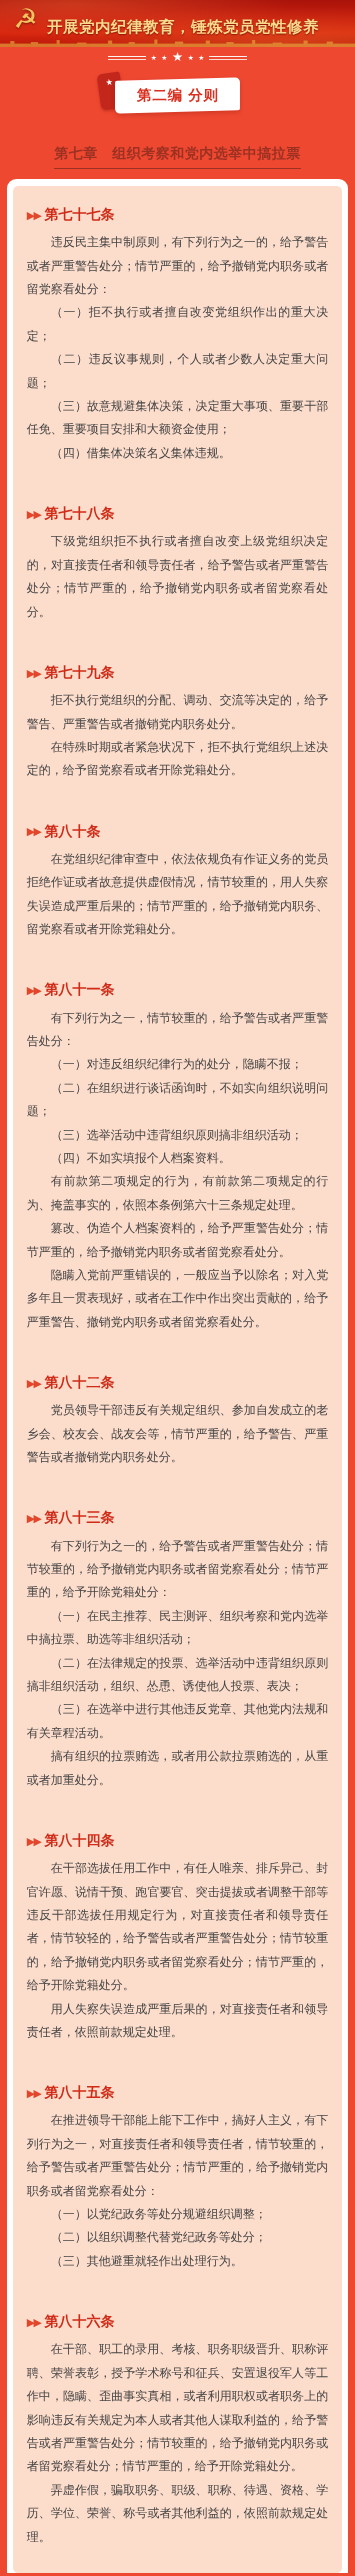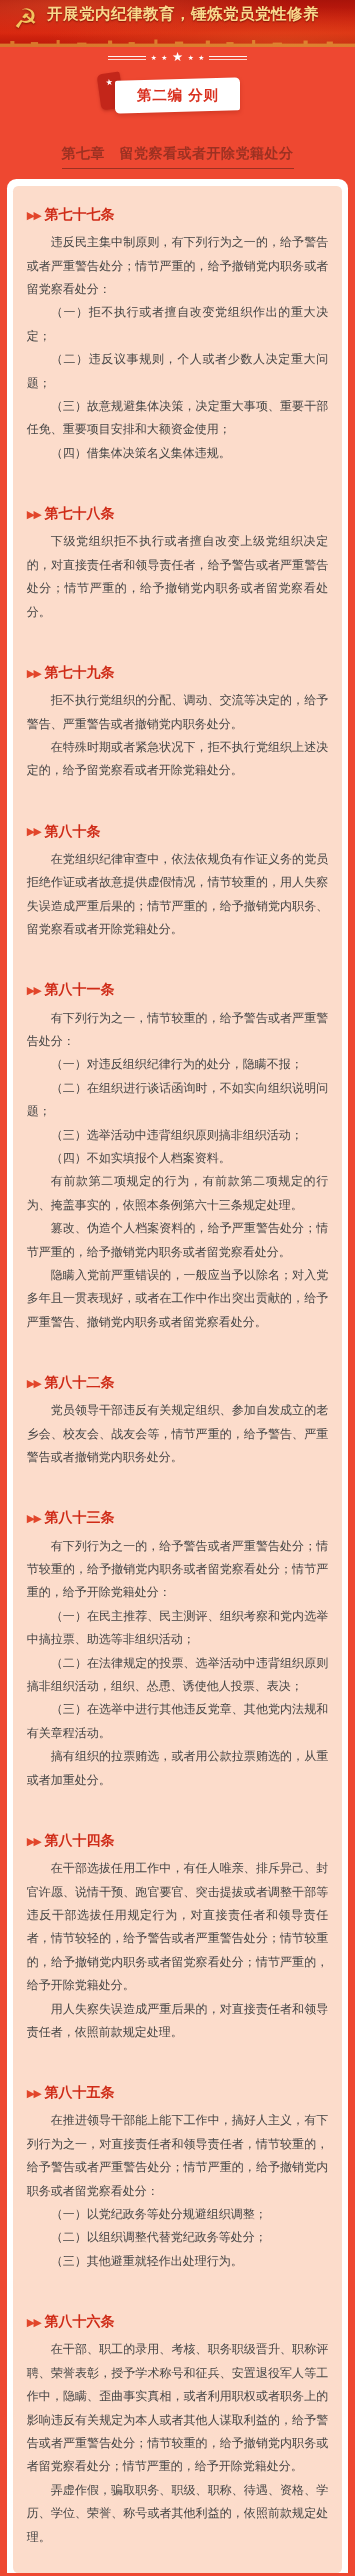--- a/index.html
+++ b/index.html
@@ -17,21 +17,21 @@
   .banner:before{
     content:"";position:absolute;left:0;top:0;right:0;bottom:0;
     background:radial-gradient(ellipse at 20% 10%,rgba(255,120,60,.35),transparent 55%),
                radial-gradient(ellipse at 80% 90%,rgba(255,160,60,.25),transparent 60%);
   }
   .emblem{
     position:absolute;left:13.4px;top:6.2px;font-size:27px;line-height:1;
     color:#f2c35e;text-shadow:0 1px 2.1px rgba(80,0,0,.6);
   }
   .banner-title{
-    position:absolute;left:47px;top:4px;white-space:nowrap;
+    position:absolute;left:47px;top:17px;white-space:nowrap;
     font-size:15.5px;font-weight:bold;letter-spacing:0.5px;
     color:#f9d98c;text-shadow:0 1px 1.5px rgba(90,5,0,.65);
   }
   .skyline{position:absolute;left:0;bottom:0;width:100%;height:8.2px;opacity:.85;}
   
   .divider{
     display:flex;align-items:center;justify-content:center;gap:4.6px;
     padding:5.2px 0 2.1px;color:#fff;
   }
   .divider .dline{
@@ -138,21 +138,21 @@
 <div class="ribbon-row">
   <div class="ribbon">
     <div class="ribbon-tail">★</div>
     <div class="ribbon-main">
       <span>第二编 分则</span>
     </div>
   </div>
 </div>
 
 <div class="chapter">
-  <span>第七章　留党察看或者开除党籍处分</span>
+  <span>第七章　组织考察和党内选举中搞拉票</span>
 </div>
 
 <div class="card">
   <div class="panel">
   <div class="article">
     <div class="article-head">
       <span class="arrows">▶▶</span>
       <span>第七十七条</span>
     </div>
     <div>

